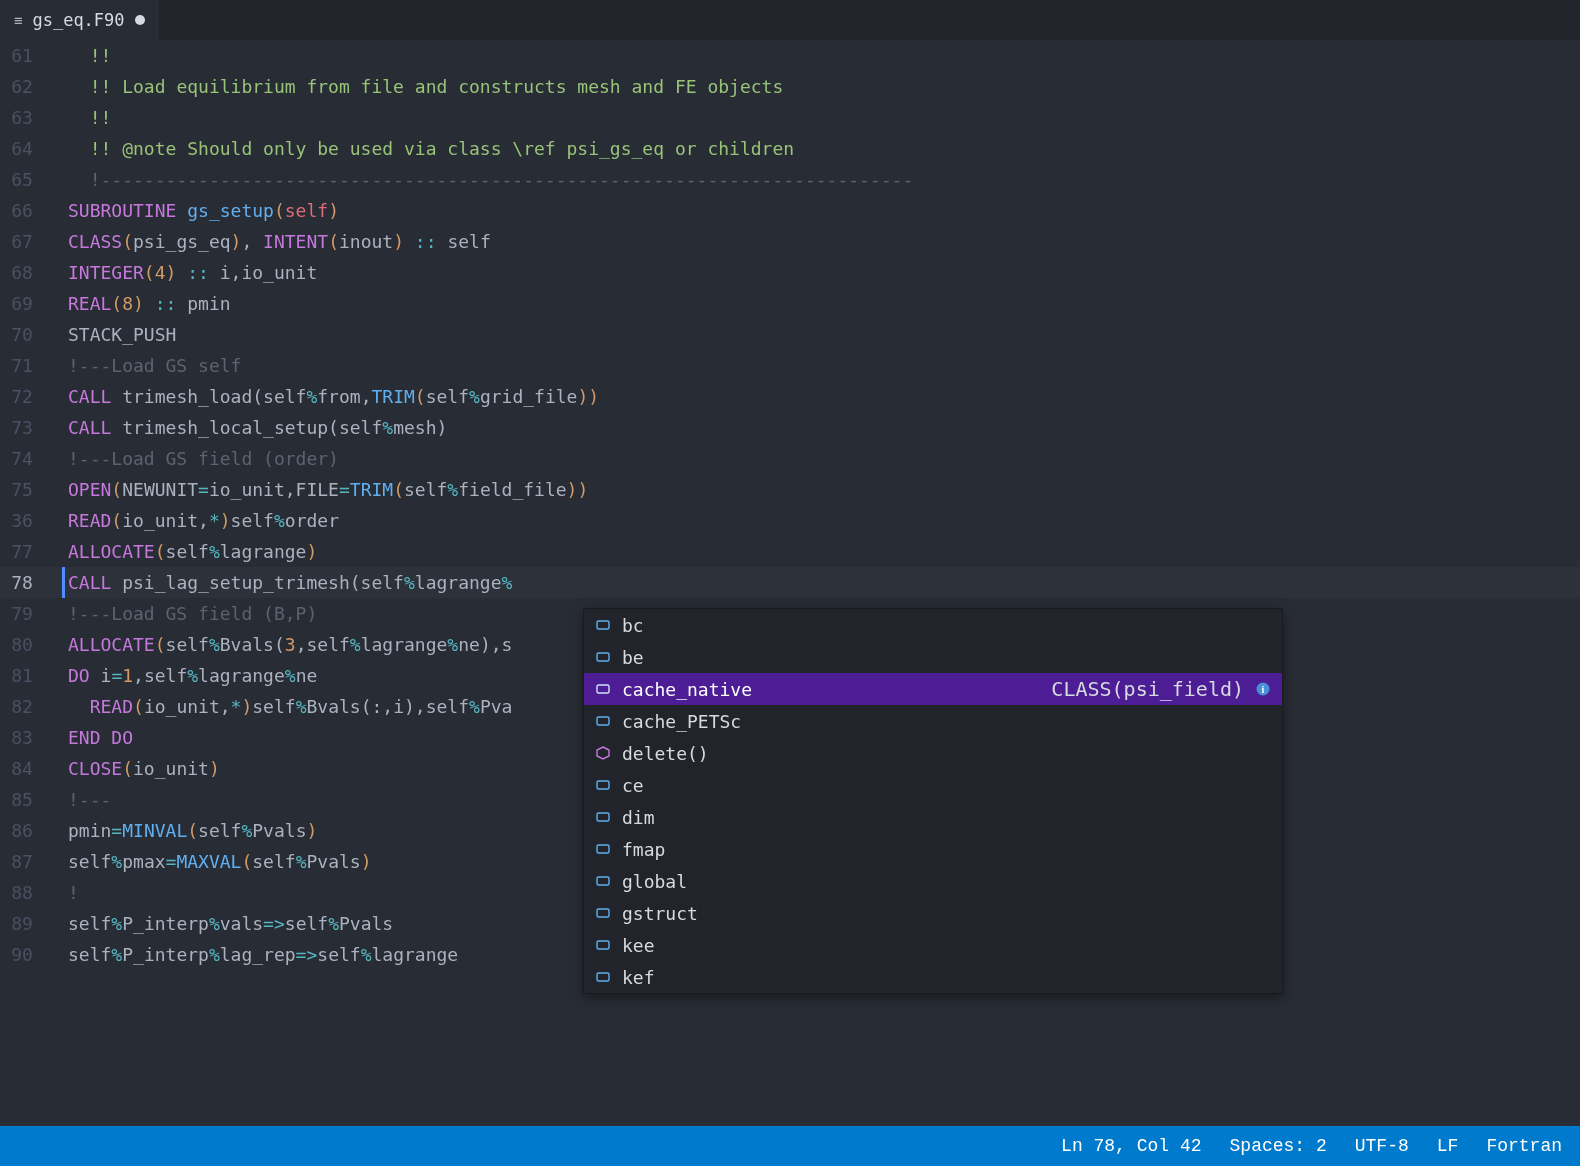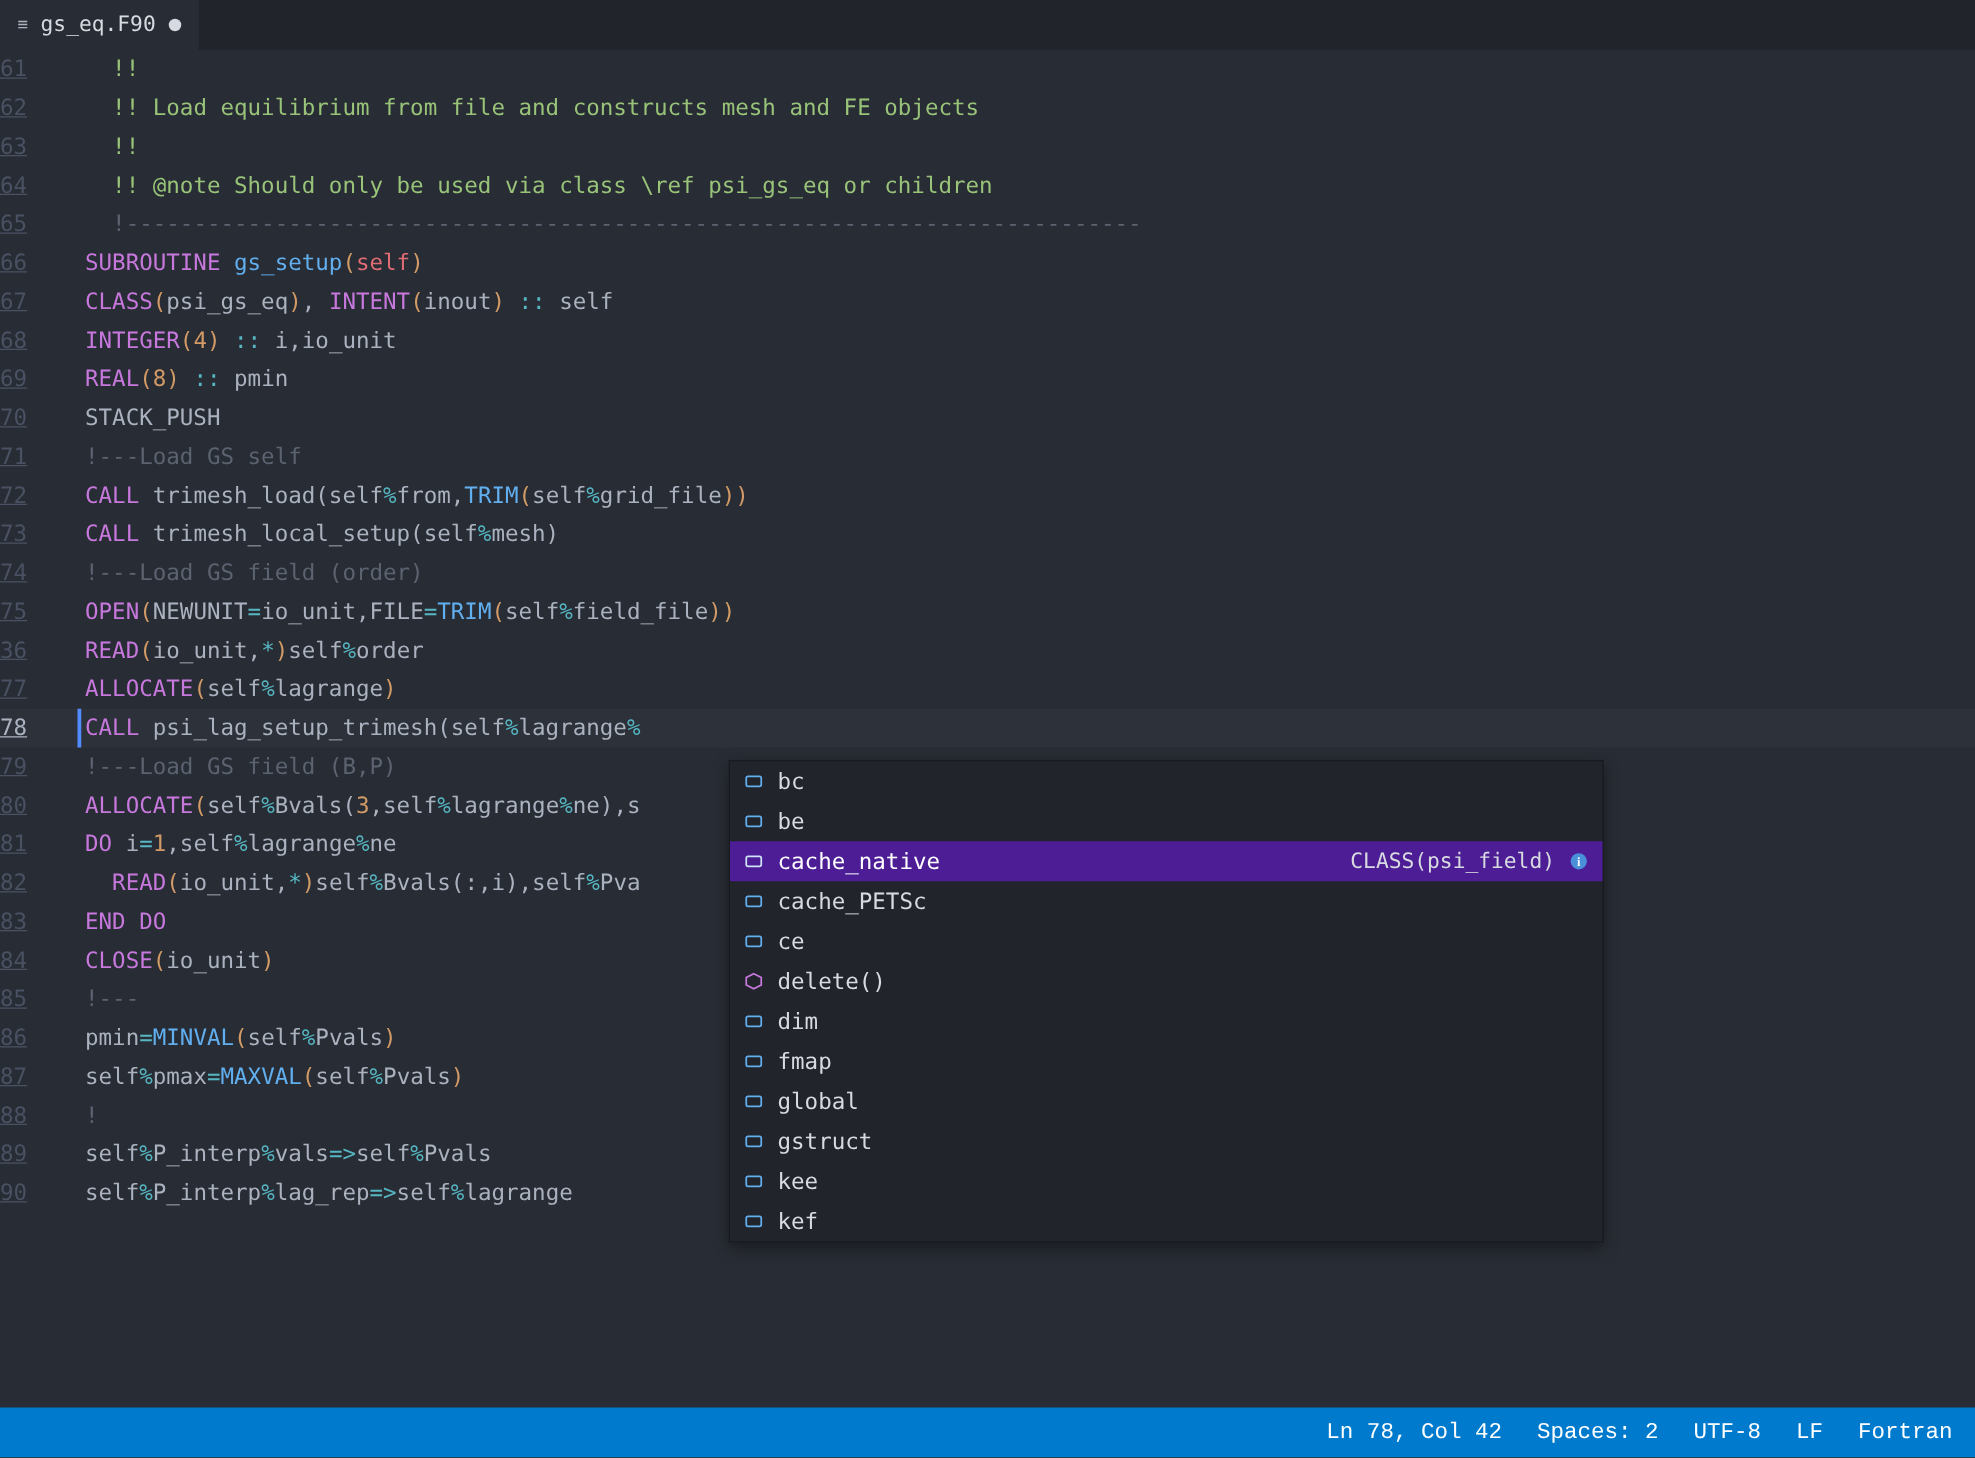--- a/index.html
+++ b/index.html
@@ -38,26 +38,25 @@
   }
   .line {
     display: flex;
     align-items: flex-start;
     height: 31px;
     line-height: 31px;
     white-space: pre;
   }
   .gutter {
     width: 68px;
-    text-align: left;
+    text-align: center;
     padding-right: 24px;
     color: #495162;
     flex-shrink: 0;
     font-size: 18px;
-    text-decoration: underline;
   }
   .code { flex: 1; }
   .current-line { background: #2c313a; }
   .current-line .gutter { color: #abb2bf; }
   .current-marker {
     position: absolute;
     left: 62px;
     width: 3px;
     height: 31px;
     background: #528bff;
@@ -95,21 +94,21 @@
   .popup-icon {
     width: 18px; height: 18px;
     display: flex; align-items: center; justify-content: center;
     font-size: 13px;
     color: #61afef;
     flex-shrink: 0;
   }
   .popup-row.selected .popup-icon { color: #cfe3f7; }
   .popup-label { flex: 1; color: #d7dae0; }
   .popup-row.selected .popup-label { color: #fff; }
-  .popup-detail { color: #d7dae0; font-size: 17px; }
+  .popup-detail { color: #d7dae0; font-size: 20px; }
   .info-icon {
     width: 18px; height: 18px;
     display: flex; align-items: center; justify-content: center;
     color: #cfe3f7;
     font-size: 14px;
   }
 
   
   .status {
     position: absolute;
@@ -204,34 +203,34 @@
       </div>
       <div class="popup-row">
         <span class="popup-icon">
           <svg width="16" height="16" viewBox="0 0 16 16">
             <rect x="2" y="4" width="12" height="8" rx="1.5" fill="none" stroke="currentColor" stroke-width="1.4"></rect>
           </svg>
         </span>
         <span class="popup-label">cache_PETSc</span>
       </div>
       <div class="popup-row">
+        <span class="popup-icon" style="color: rgb(198, 120, 221);">
+          <svg width="16" height="16" viewBox="0 0 16 16">
+            <path d="M8 2 L14 5 L14 11 L8 14 L2 11 L2 5 Z" fill="none" stroke="currentColor" stroke-width="1.4"></path>
+          </svg>
+        </span>
+        <span class="popup-label">delete()</span>
+      </div>
+      <div class="popup-row">
         <span class="popup-icon">
           <svg width="16" height="16" viewBox="0 0 16 16">
             <rect x="2" y="4" width="12" height="8" rx="1.5" fill="none" stroke="currentColor" stroke-width="1.4"></rect>
           </svg>
         </span>
         <span class="popup-label">ce</span>
-      </div>
-      <div class="popup-row">
-        <span class="popup-icon" style="color: rgb(198, 120, 221);">
-          <svg width="16" height="16" viewBox="0 0 16 16">
-            <path d="M8 2 L14 5 L14 11 L8 14 L2 11 L2 5 Z" fill="none" stroke="currentColor" stroke-width="1.4"></path>
-          </svg>
-        </span>
-        <span class="popup-label">delete()</span>
       </div>
       <div class="popup-row">
         <span class="popup-icon">
           <svg width="16" height="16" viewBox="0 0 16 16">
             <rect x="2" y="4" width="12" height="8" rx="1.5" fill="none" stroke="currentColor" stroke-width="1.4"></rect>
           </svg>
         </span>
         <span class="popup-label">dim</span>
       </div>
       <div class="popup-row">

